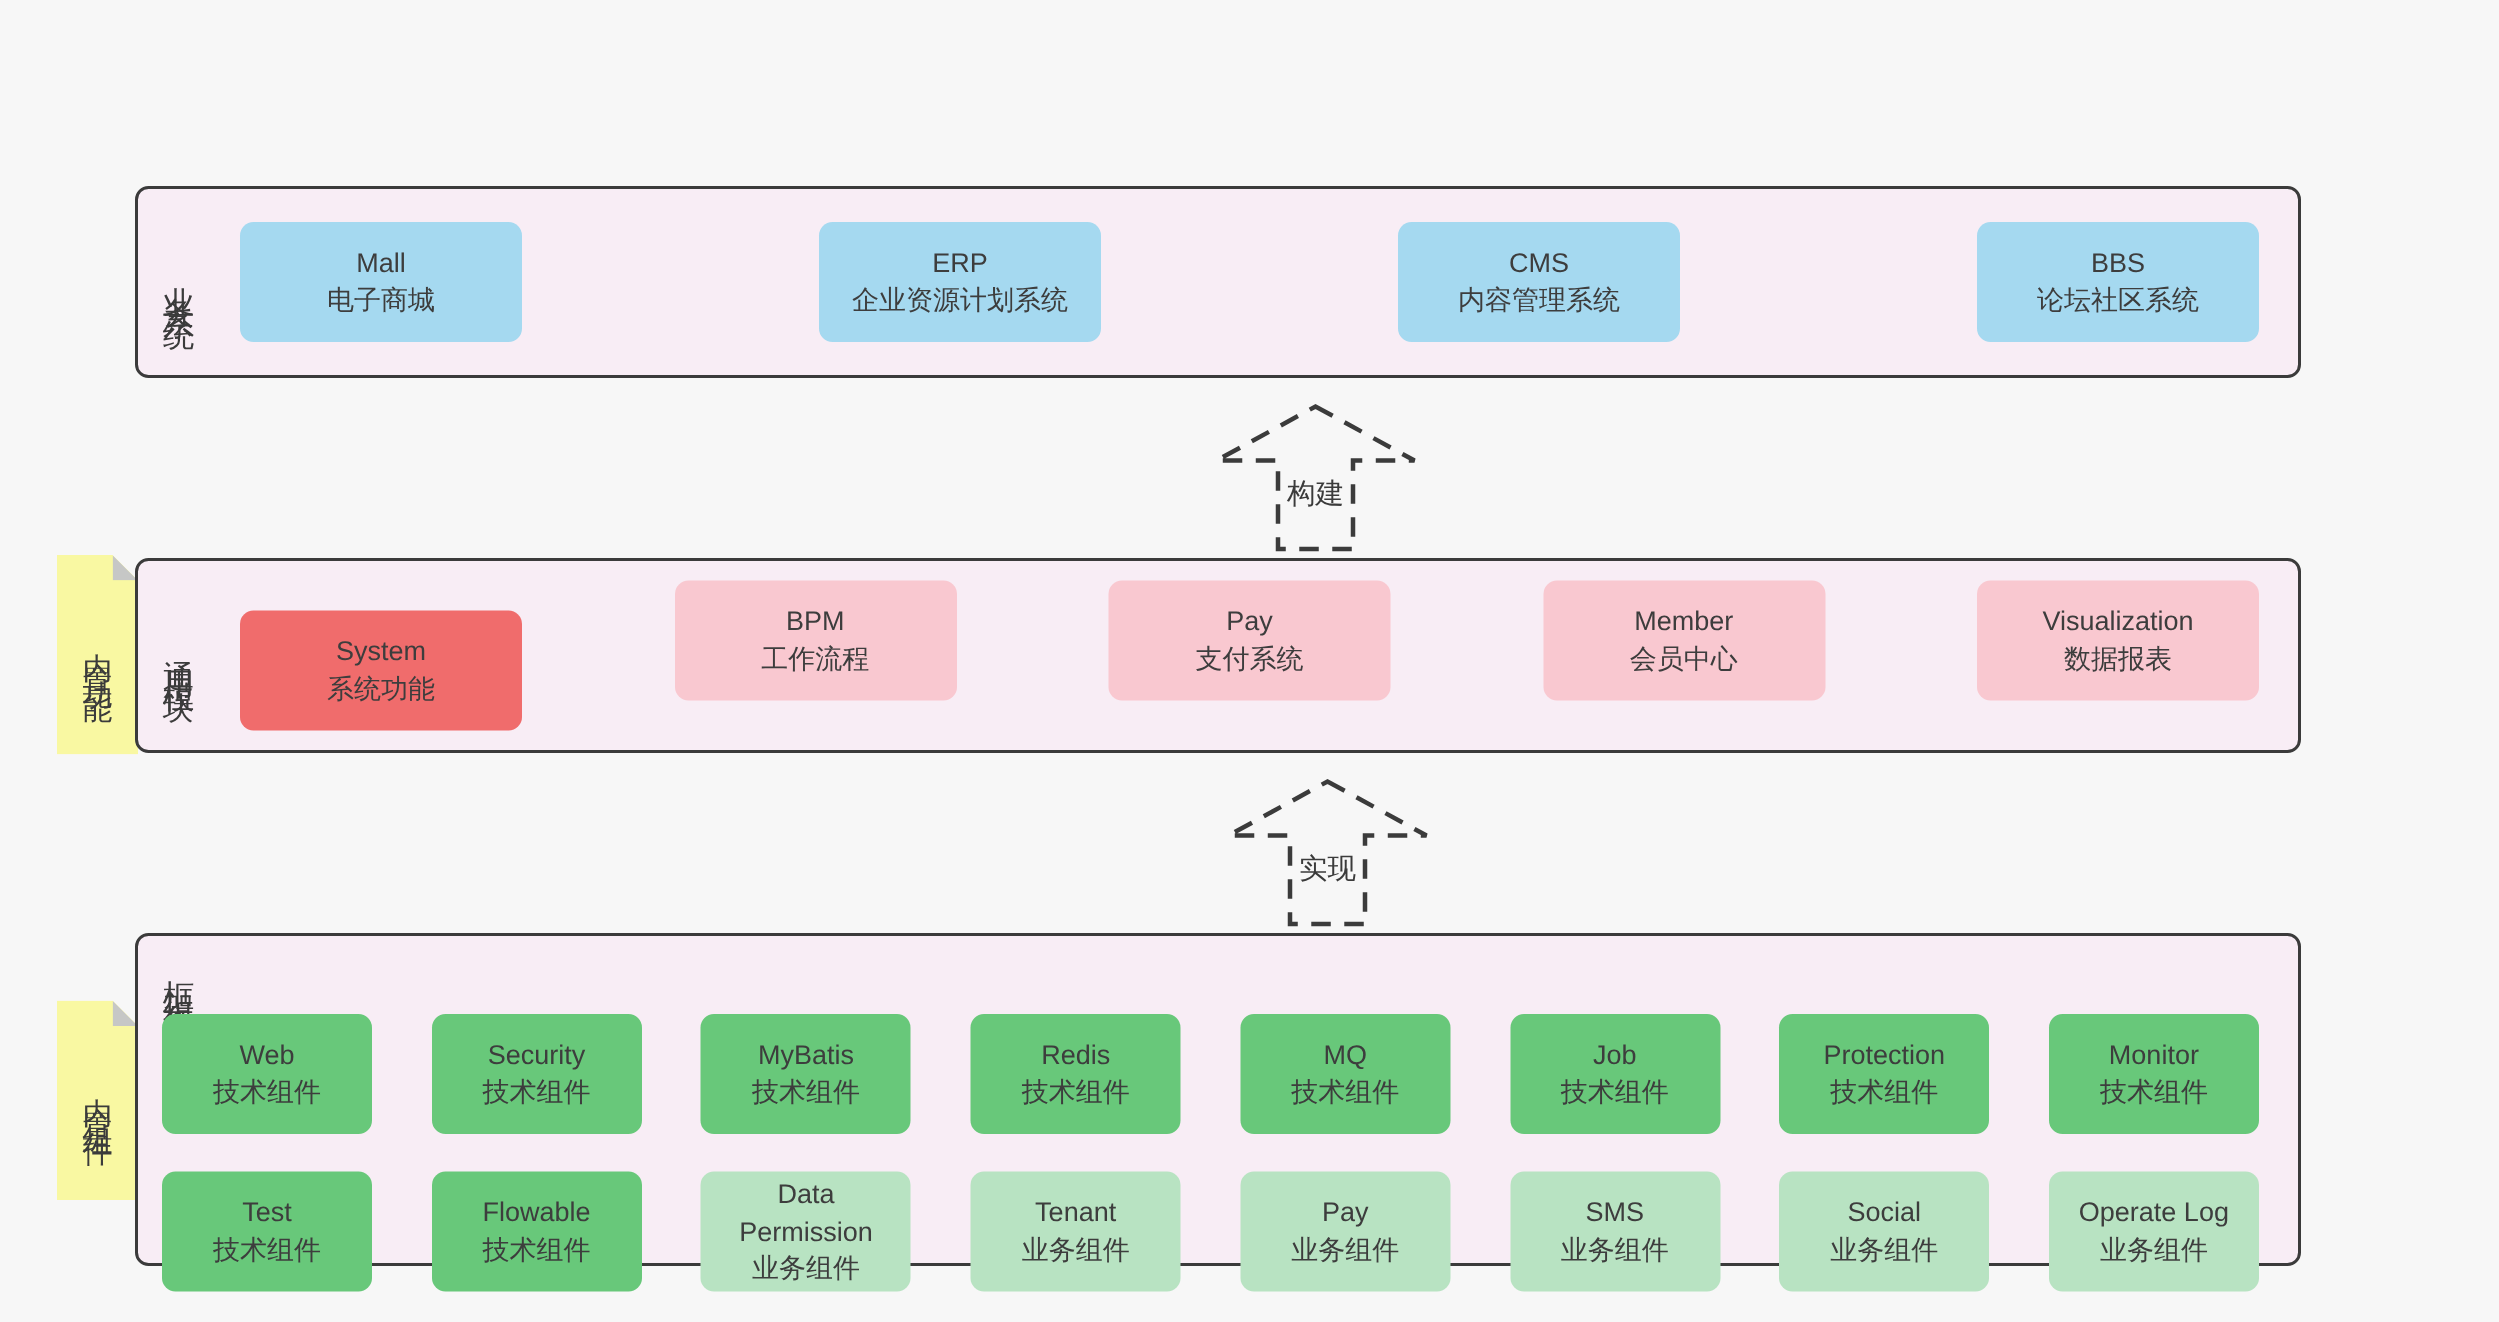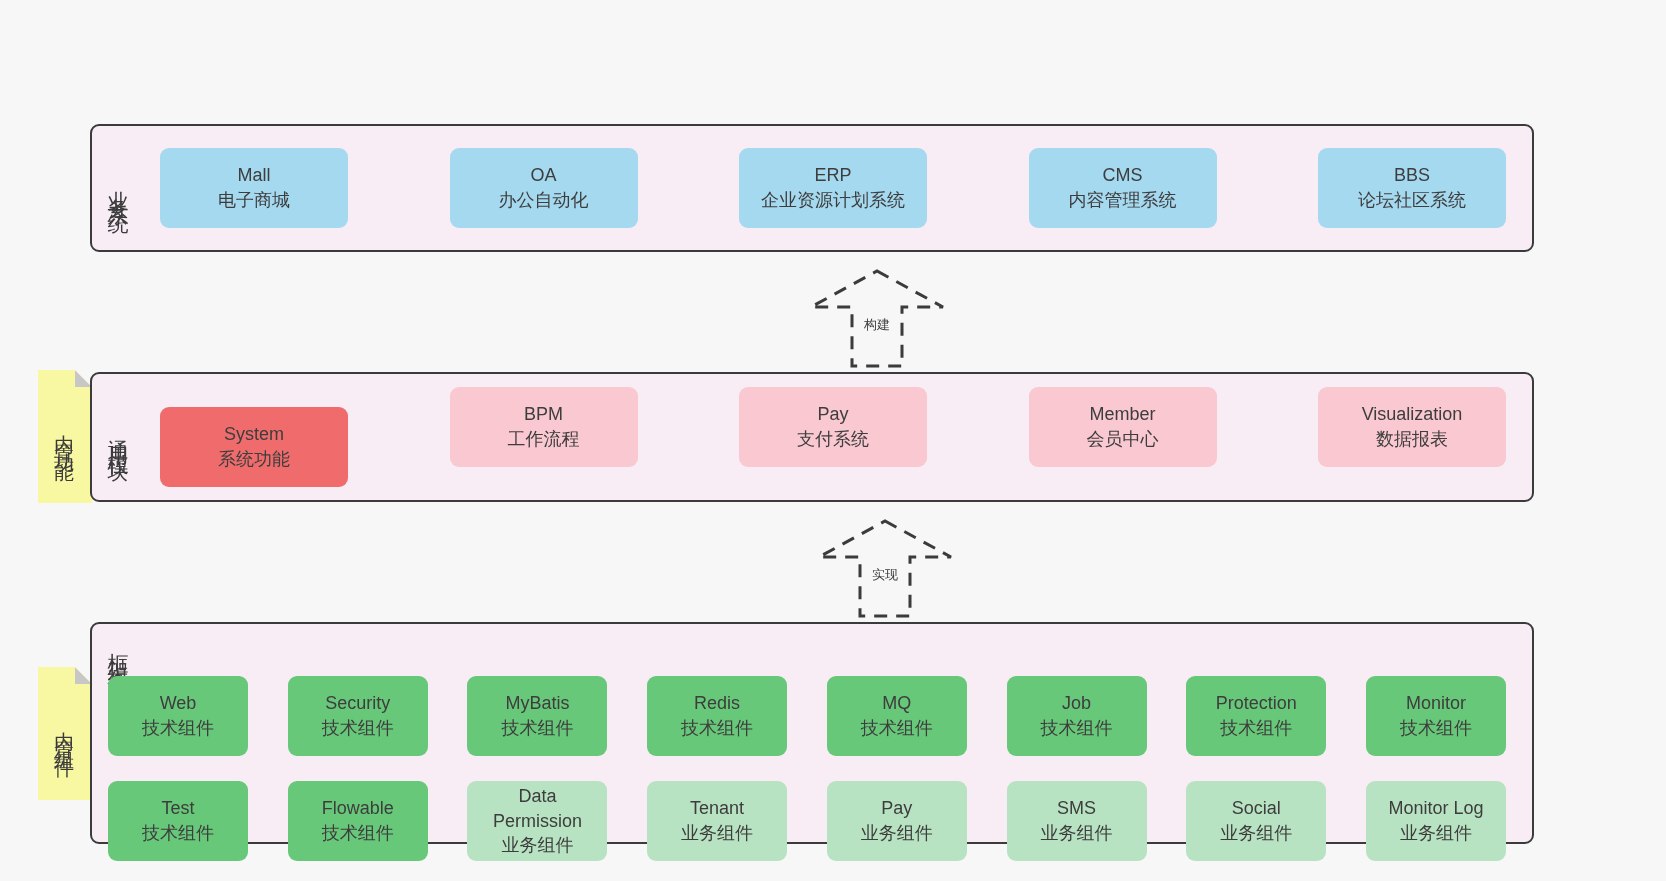--- a/index.html
+++ b/index.html
@@ -42,21 +42,21 @@
   .pink{background:#f9c8d0;}
   .green{background:#68c87a;}
   .lightgreen{background:#b8e3c2;}
   
   .arrow{position:absolute;width:140px;height:100px;z-index:1;}
   #arrow-build{left:807px;top:268px;}
   #arrow-implement{left:815px;top:518px;text-align:center;}
   .arrow svg{display:block;overflow:visible;}
   .arrow-label{
     position:absolute;left:50%;top:48px;transform:translateX(-50%);
-    background:#f7f7f7;padding:0 4px;font-size:13px;color:#3b3b3b;white-space:nowrap;
+    background:#f7f7f7;padding:0 4px;font-size:19px;color:#3b3b3b;white-space:nowrap;
   }
   
   .tag{
     position:absolute;left:38px;width:54px;z-index:1;
     background:#f9f8a2;
     clip-path:polygon(0 0, calc(100% - 17px) 0, 100% 17px, 100% 100%, 0 100%);
     display:flex;align-items:center;justify-content:center;
   }
   #tag-modules{top:370px;height:133px;}
   #tag-components{top:667px;height:133px;}
@@ -85,24 +85,20 @@
   <div class="panel-label">
     <span>业务系统</span>
   </div>
   <div class="boxes">
     <div class="box-row">
       <div class="box wide blue">
         <div>Mall</div>
         <div>电子商城</div>
       </div>
       <div class="box wide blue">
-        <div>OA</div>
-        <div>办公自动化</div>
-      </div>
-      <div class="box wide blue">
         <div>ERP</div>
         <div>企业资源计划系统</div>
       </div>
       <div class="box wide blue">
         <div>CMS</div>
         <div>内容管理系统</div>
       </div>
       <div class="box wide blue">
         <div>BBS</div>
         <div>论坛社区系统</div>
@@ -217,18 +213,18 @@
       </div>
       <div class="box narrow lightgreen">
         <div>SMS</div>
         <div>业务组件</div>
       </div>
       <div class="box narrow lightgreen">
         <div>Social</div>
         <div>业务组件</div>
       </div>
       <div class="box narrow lightgreen">
-        <div>Monitor Log</div>
+        <div>Operate Log</div>
         <div>业务组件</div>
       </div>
     </div>
   </div>
 </div>
 
 </body></html>

